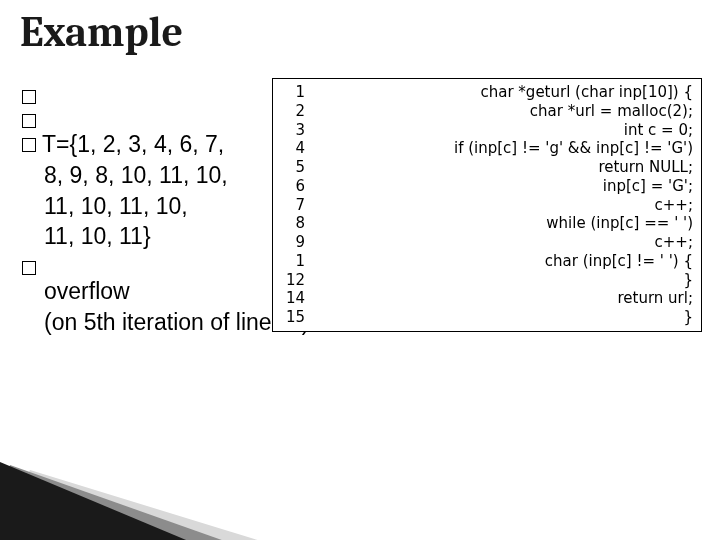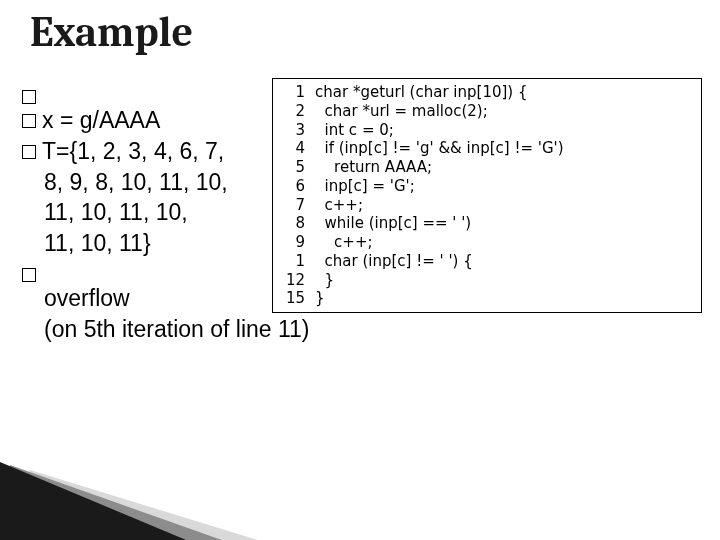--- a/index.html
+++ b/index.html
@@ -14,21 +14,21 @@
   }
   .slide {
     position: relative;
     width: 720px;
     height: 540px;
     box-sizing: border-box;
   }
   .title {
     position: absolute;
     top: 8px;
-    left: 30px;
+    left: 20px;
     font-family: "Cambria", "Georgia", serif;
     font-weight: 700;
     font-size: 42px;
     color: #1a1a1a;
   }
   .content {
     position: absolute;
     top: 82px;
     left: 22px;
     right: 20px;
@@ -77,20 +77,21 @@
   }
   .codebox .ln {
     width: 26px;
     text-align: right;
     padding-right: 10px;
     color: #000;
     flex-shrink: 0;
   }
   .codebox .code {
     flex: 1;
+    text-align: right;
   }
 
   
   .wedge {
     position: absolute;
     left: -10px;
     bottom: -10px;
     width: 300px;
     height: 140px;
     pointer-events: none;
@@ -102,21 +103,20 @@
 <div class="slide">
 
   <div class="title">Example</div>
 
   <div class="content">
     <div class="row">
       <span class="bullet-box"></span>
     </div>
     <div class="row">
       <span class="bullet-box"></span>
-      <span class="txt">x = g/AAAA</span>
     </div>
     <div class="row">
       <span class="bullet-box"></span>
       <span class="txt">T={1, 2, 3, 4, 6, 7,</span>
     </div>
     <div class="row indent">
       <span class="txt">8, 9, 8, 10, 11, 10,</span>
     </div>
     <div class="row indent">
       <span class="txt">11, 10, 11, 10,</span>
@@ -133,27 +133,28 @@
     <div class="row indent">
       <span class="txt">(on 5th iteration of line 11)</span>
     </div>
   </div>
 
   <div class="codebox" id="codebox">
       <div class="line"><span class="ln">1</span><span class="code">char *geturl (char inp[10]) {</span></div>
       <div class="line"><span class="ln">2</span><span class="code">  char *url = malloc(2);</span></div>
       <div class="line"><span class="ln">3</span><span class="code">  int c = 0;</span></div>
       <div class="line"><span class="ln">4</span><span class="code">  if (inp[c] != 'g' &amp;&amp; inp[c] != 'G')</span></div>
-      <div class="line"><span class="ln">5</span><span class="code">    return AAAA;</span></div>
+      <div class="line"><span class="ln">5</span><span class="code">    return NULL;</span></div>
       <div class="line"><span class="ln">6</span><span class="code">  inp[c] = 'G';</span></div>
       <div class="line"><span class="ln">7</span><span class="code">  c++;</span></div>
       <div class="line"><span class="ln">8</span><span class="code">  while (inp[c] == ' ')</span></div>
       <div class="line"><span class="ln">9</span><span class="code">    c++;</span></div>
       <div class="line"><span class="ln">1</span><span class="code">  char (inp[c] != ' ') {</span></div>
       <div class="line"><span class="ln">12</span><span class="code">  }</span></div>
+      <div class="line"><span class="ln">14</span><span class="code">  return url;</span></div>
       <div class="line"><span class="ln">15</span><span class="code">}</span></div>
     </div>
 
   <svg class="wedge" viewBox="0 0 300 140">
     <polygon points="0,140 300,140 40,60" fill="#d9d9d9"></polygon>
     <polygon points="0,140 260,140 20,55" fill="#8c8c8c"></polygon>
     <polygon points="0,140 220,140 5,50" fill="#1a1a1a"></polygon>
   </svg>
 
 </div>

